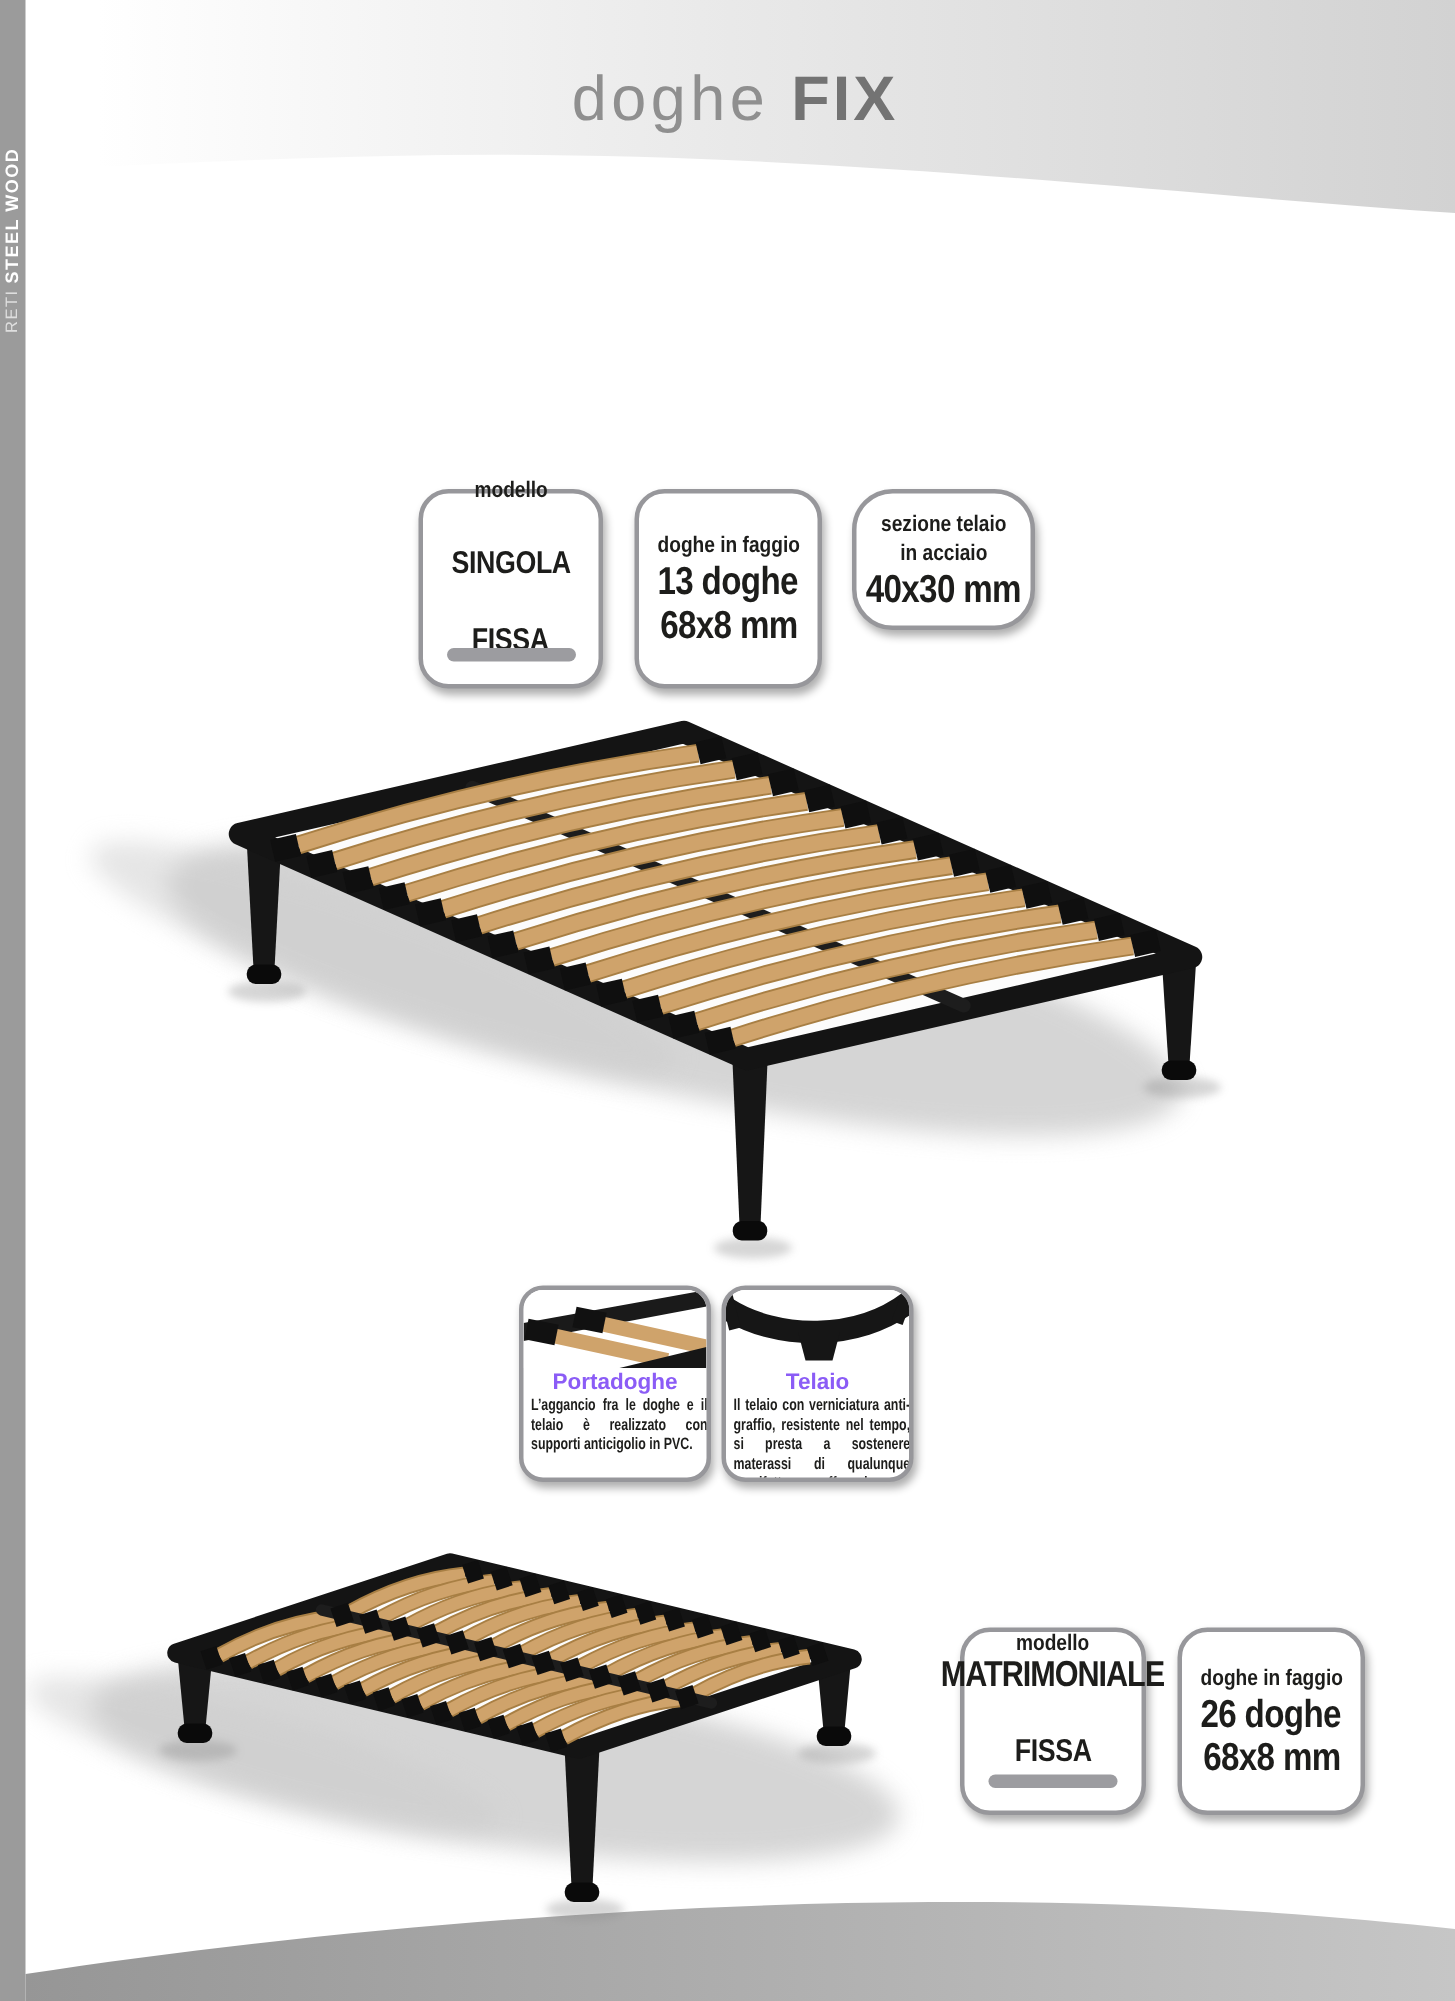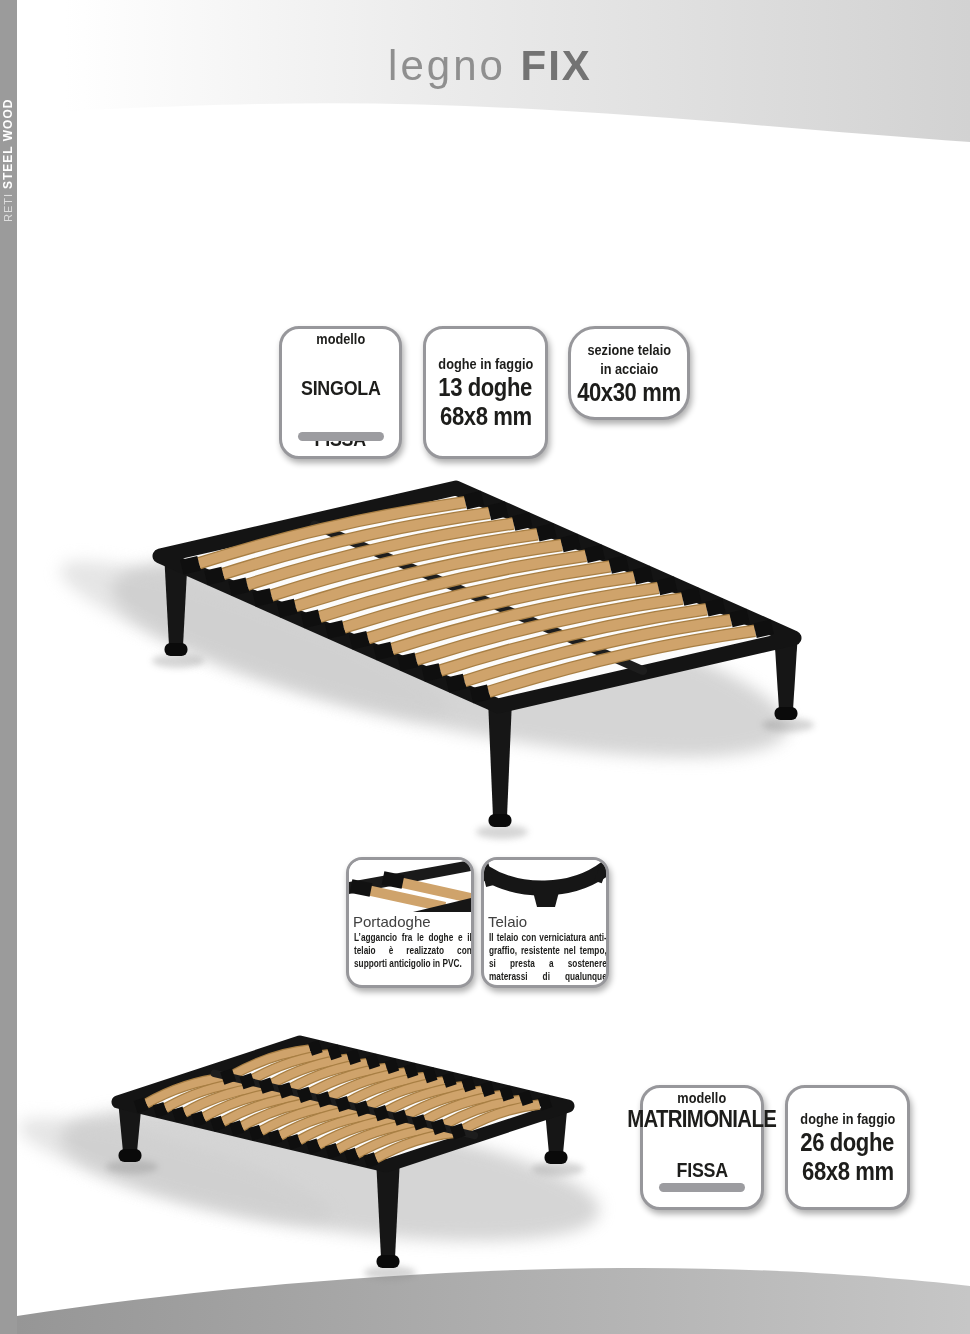--- a/index.html
+++ b/index.html
@@ -38,36 +38,36 @@
          display:flex;flex-direction:column;align-items:center;justify-content:center;
          text-align:center;font-weight:bold;z-index:2;}
   .badge .ln{display:block;white-space:nowrap;}
   .cond{display:inline-block;transform:scaleX(.85);transform-origin:center;white-space:nowrap;}
   .sm{font-size:15px;line-height:19px;}
   .md{font-size:21px;line-height:23px;letter-spacing:-.3px;margin-top:28px;}
   .md2{font-size:24px;line-height:23px;letter-spacing:-.8px;}
   .lg{font-size:26px;line-height:29px;letter-spacing:-.5px;}
   .bar{position:absolute;bottom:15px;left:50%;transform:translateX(-50%);
        width:86px;height:9px;border-radius:5px;background:#9c9ca0;}
-  .pad-bar{padding-bottom:30px;justify-content:space-between;}
+  .pad-bar{padding-bottom:30px;}
   #badge-1{left:279px;top:326px;width:123px;height:133px;}
   #badge-2{left:423px;top:326px;width:125px;height:133px;}
   #badge-3{left:568px;top:326px;width:122px;height:94px;border-radius:27px;}
   #badge-4{left:640px;top:1085px;width:124px;height:125px;}
   #badge-5{left:785px;top:1085px;width:125px;height:125px;}
 
   
   .detail{position:absolute;box-sizing:border-box;width:128px;height:131px;background:#fff;
           border:3px solid #97979b;border-radius:16px;box-shadow:2px 4px 6px rgba(0,0,0,.32);
           overflow:hidden;z-index:2;}
   #detail-1{left:346px;top:857px;}
   #detail-2{left:481px;top:857px;}
   .photo{width:122px;height:52px;}
-  .detail h4{margin:1px 4px 0;font-size:15px;font-weight:normal;
-             color:#404040;line-height:17px;}
+  .detail h4{margin:1px 4px 0;font-size:15px;font-weight:bold;text-align:center;
+             color:#8b5cf6;line-height:17px;}
   .detail .dtext{margin:1px 0 0 5px;width:157px;transform:scaleX(.75);transform-origin:0 0;
              font-size:11px;line-height:13px;font-weight:bold;color:#1d1d1b;text-align:justify;}
 </style>
 </head>
 <body>
 
 <div class="page">
 
   <svg class="band-top" width="970" height="150" viewBox="0 0 970 150">
     <defs>
@@ -276,21 +276,21 @@
 
   <div class="sidebar">
     <div class="vtext">
       <span class="vlight">RETI</span>
       <span class="vlight">&nbsp;</span>
       <span class="vbold">STEEL WOOD</span>
     </div>
   </div>
 
   <div class="title">
-    <span class="t-light">legno</span>
+    <span class="t-light">doghe</span>
     <span class="t-bold">FIX</span>
   </div>
 
 
   <div class="badge pad-bar" id="badge-1">
     <span class="ln sm"><span class="cond">modello</span></span>
     <span class="ln md"><span class="cond">SINGOLA</span></span>
     <span class="ln md"><span class="cond">FISSA</span></span>
     <span class="bar"></span>
   </div>

